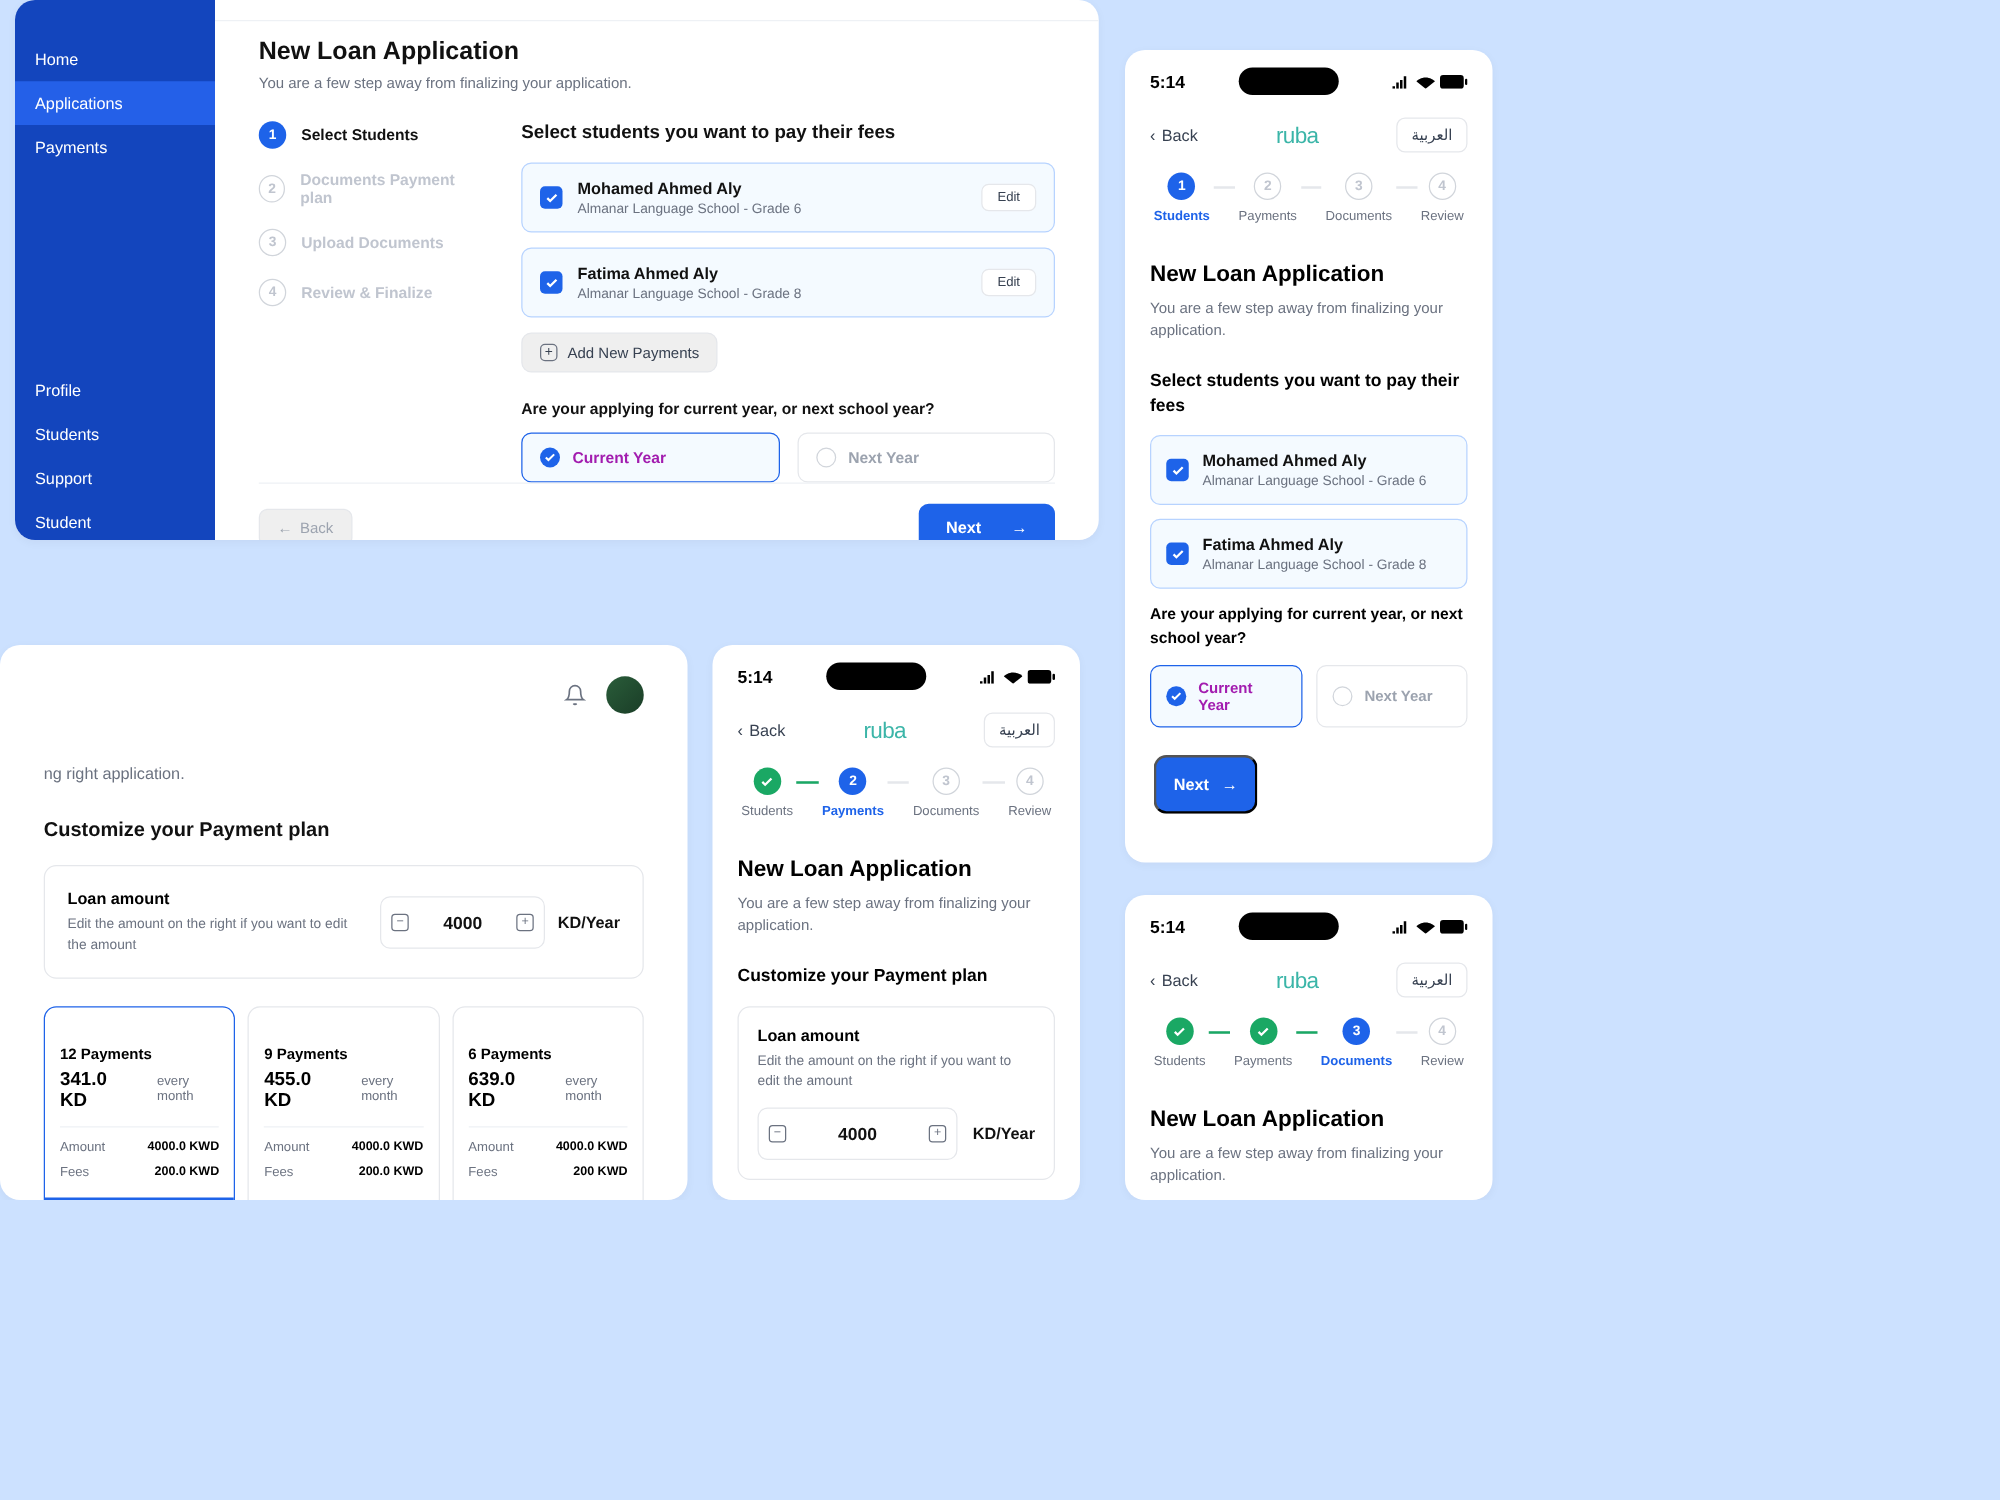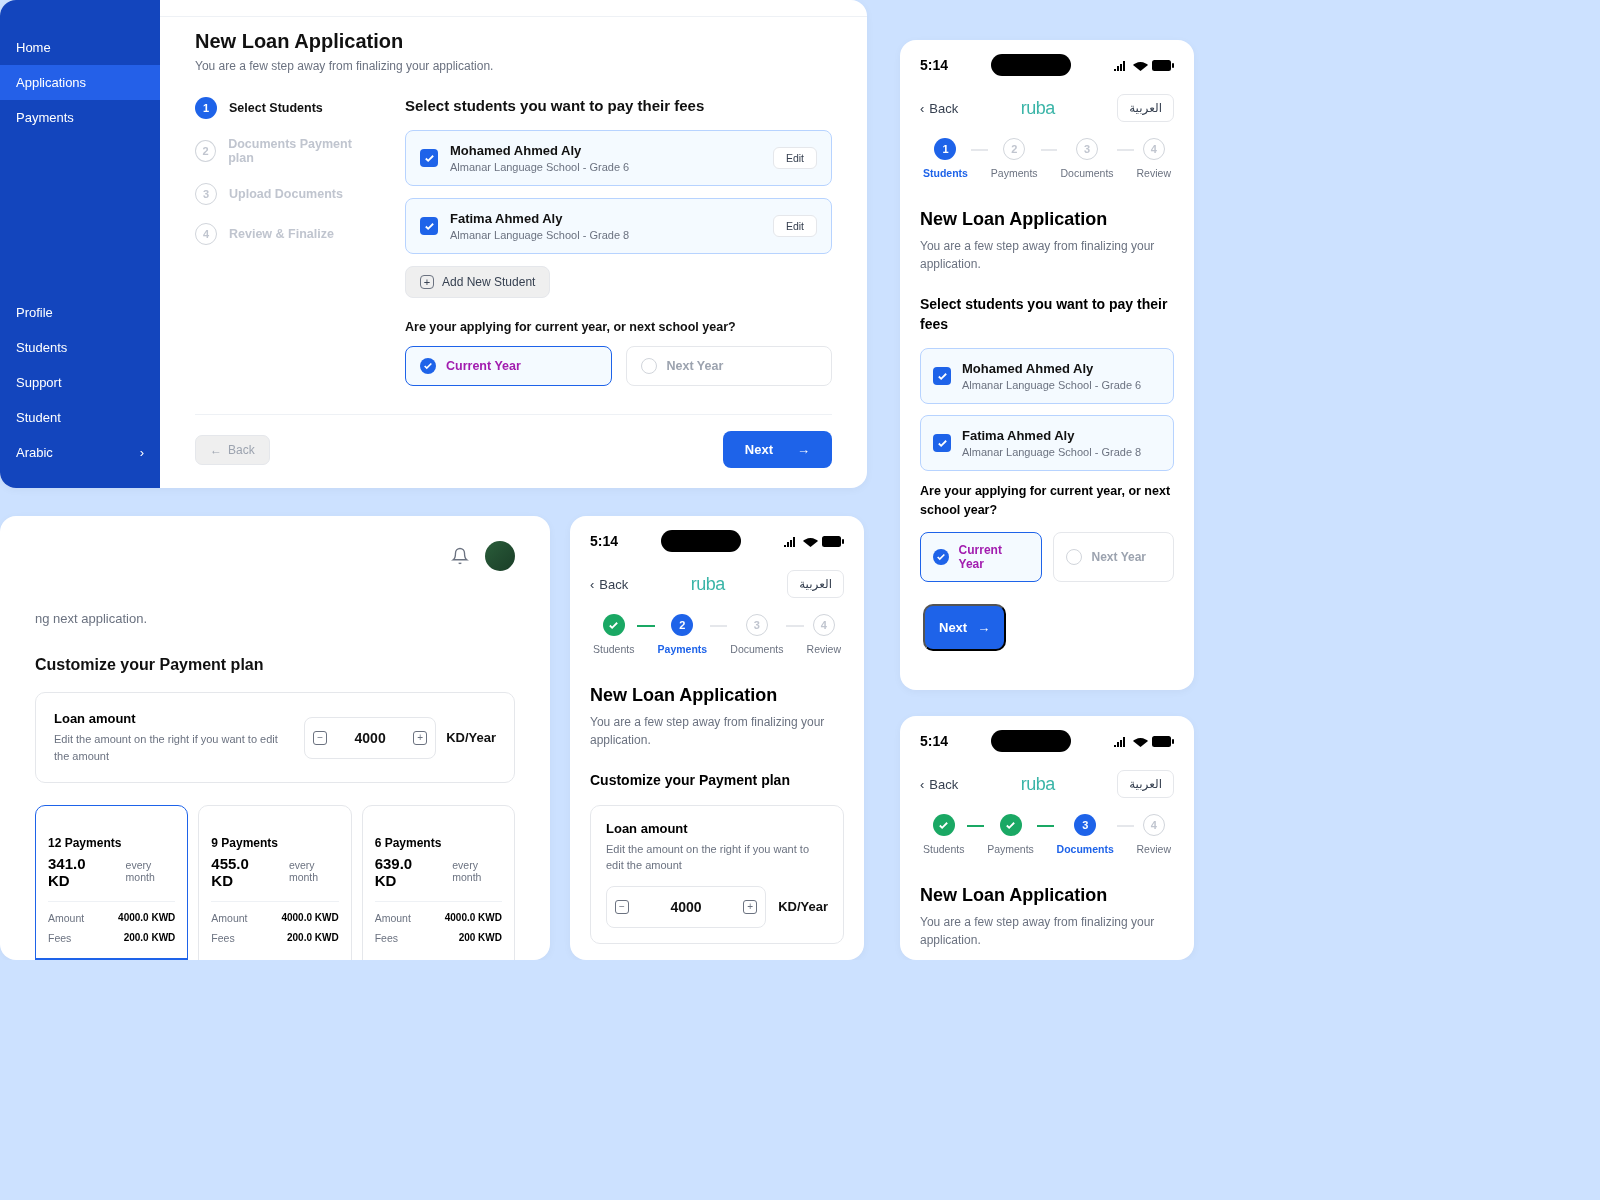--- a/index.html
+++ b/index.html
@@ -1,20 +1,20 @@
 <!DOCTYPE html>
 <html><head>
 <meta charset="utf-8">
 <style>
 *{margin:0;padding:0;box-sizing:border-box;font-family:-apple-system,BlinkMacSystemFont,'Segoe UI',sans-serif}
 body{background:#cce1ff;width:1280px;height:960px;overflow:hidden;position:relative}
 .card{background:#fff;border-radius:16px;overflow:hidden;box-shadow:0 2px 8px rgba(0,0,0,0.04)}
 
 
-.panel-a{position:absolute;top:0;left:0;width:867px;height:488px;display:flex}
+.panel-a{position:absolute;top:0;left:12px;width:867px;height:432px;display:flex}
 .sidebar{width:160px;background:#1345bd;color:#fff;padding-top:30px}
 .sidebar-item{padding:10px 16px;font-size:13px;cursor:pointer}
 .sidebar-item.active{background:#2460e8}
 .sidebar-spacer{height:160px}
 .sidebar-lang{display:flex;justify-content:space-between;align-items:center;padding:10px 16px;font-size:13px}
 .main-a{flex:1;padding:30px 35px 20px;position:relative;display:flex;flex-direction:column}
 .hline{position:absolute;top:16px;left:0;right:0;height:1px;background:#eef1f5}
 .pa-title{font-size:20px;font-weight:700;margin-bottom:6px;color:#111}
 .pa-sub{font-size:12px;color:#6b7280;margin-bottom:24px}
 .pa-body{display:flex;gap:30px;flex:1}
@@ -182,21 +182,21 @@
               </svg>
             </div>
           <div class="stu-info">
               <div class="stu-name">Fatima Ahmed Aly</div>
               <div class="stu-school">Almanar Language School - Grade 8</div>
             </div>
           <button class="edit-btn">Edit</button>
         </div>
         <button class="add-btn">
             <span class="sq-plus">+</span>
-            <span>Add New Student</span>
+            <span>Add New Payments</span>
           </button>
         <div class="q-text">Are your applying for current year, or next school year?</div>
         <div class="year-row">
           <div class="year-opt sel">
               <div class="radio">
                 <svg viewBox="0 0 12 12" fill="none">
                   <path d="M2 6l2.5 2.5L10 3" stroke="#fff" stroke-width="2"></path>
                 </svg>
               </div>
               <span>Current Year</span>
@@ -221,21 +221,21 @@
   </div>
 </div>
 
 <div class="card panel-b">
   <div class="pb-header">
     <svg class="bell" viewBox="0 0 24 24" fill="none" stroke="currentColor" stroke-width="1.8">
         <path d="M18 8a6 6 0 00-12 0c0 7-3 9-3 9h18s-3-2-3-9M13.7 21a2 2 0 01-3.4 0"></path>
       </svg>
     <div class="avatar"></div>
   </div>
-  <div class="pb-sub">ng next application.</div>
+  <div class="pb-sub">ng right application.</div>
   <div class="pb-title">Customize your Payment plan</div>
   <div class="loan-box">
     <div class="loan-left">
       <div class="loan-lbl">Loan amount</div>
       <div class="loan-hint">Edit the amount on the right if you want to edit the amount</div>
     </div>
     <div class="loan-right">
       <div class="stepper">
         <div class="step-btn">
             <span class="step-ico">−</span>

